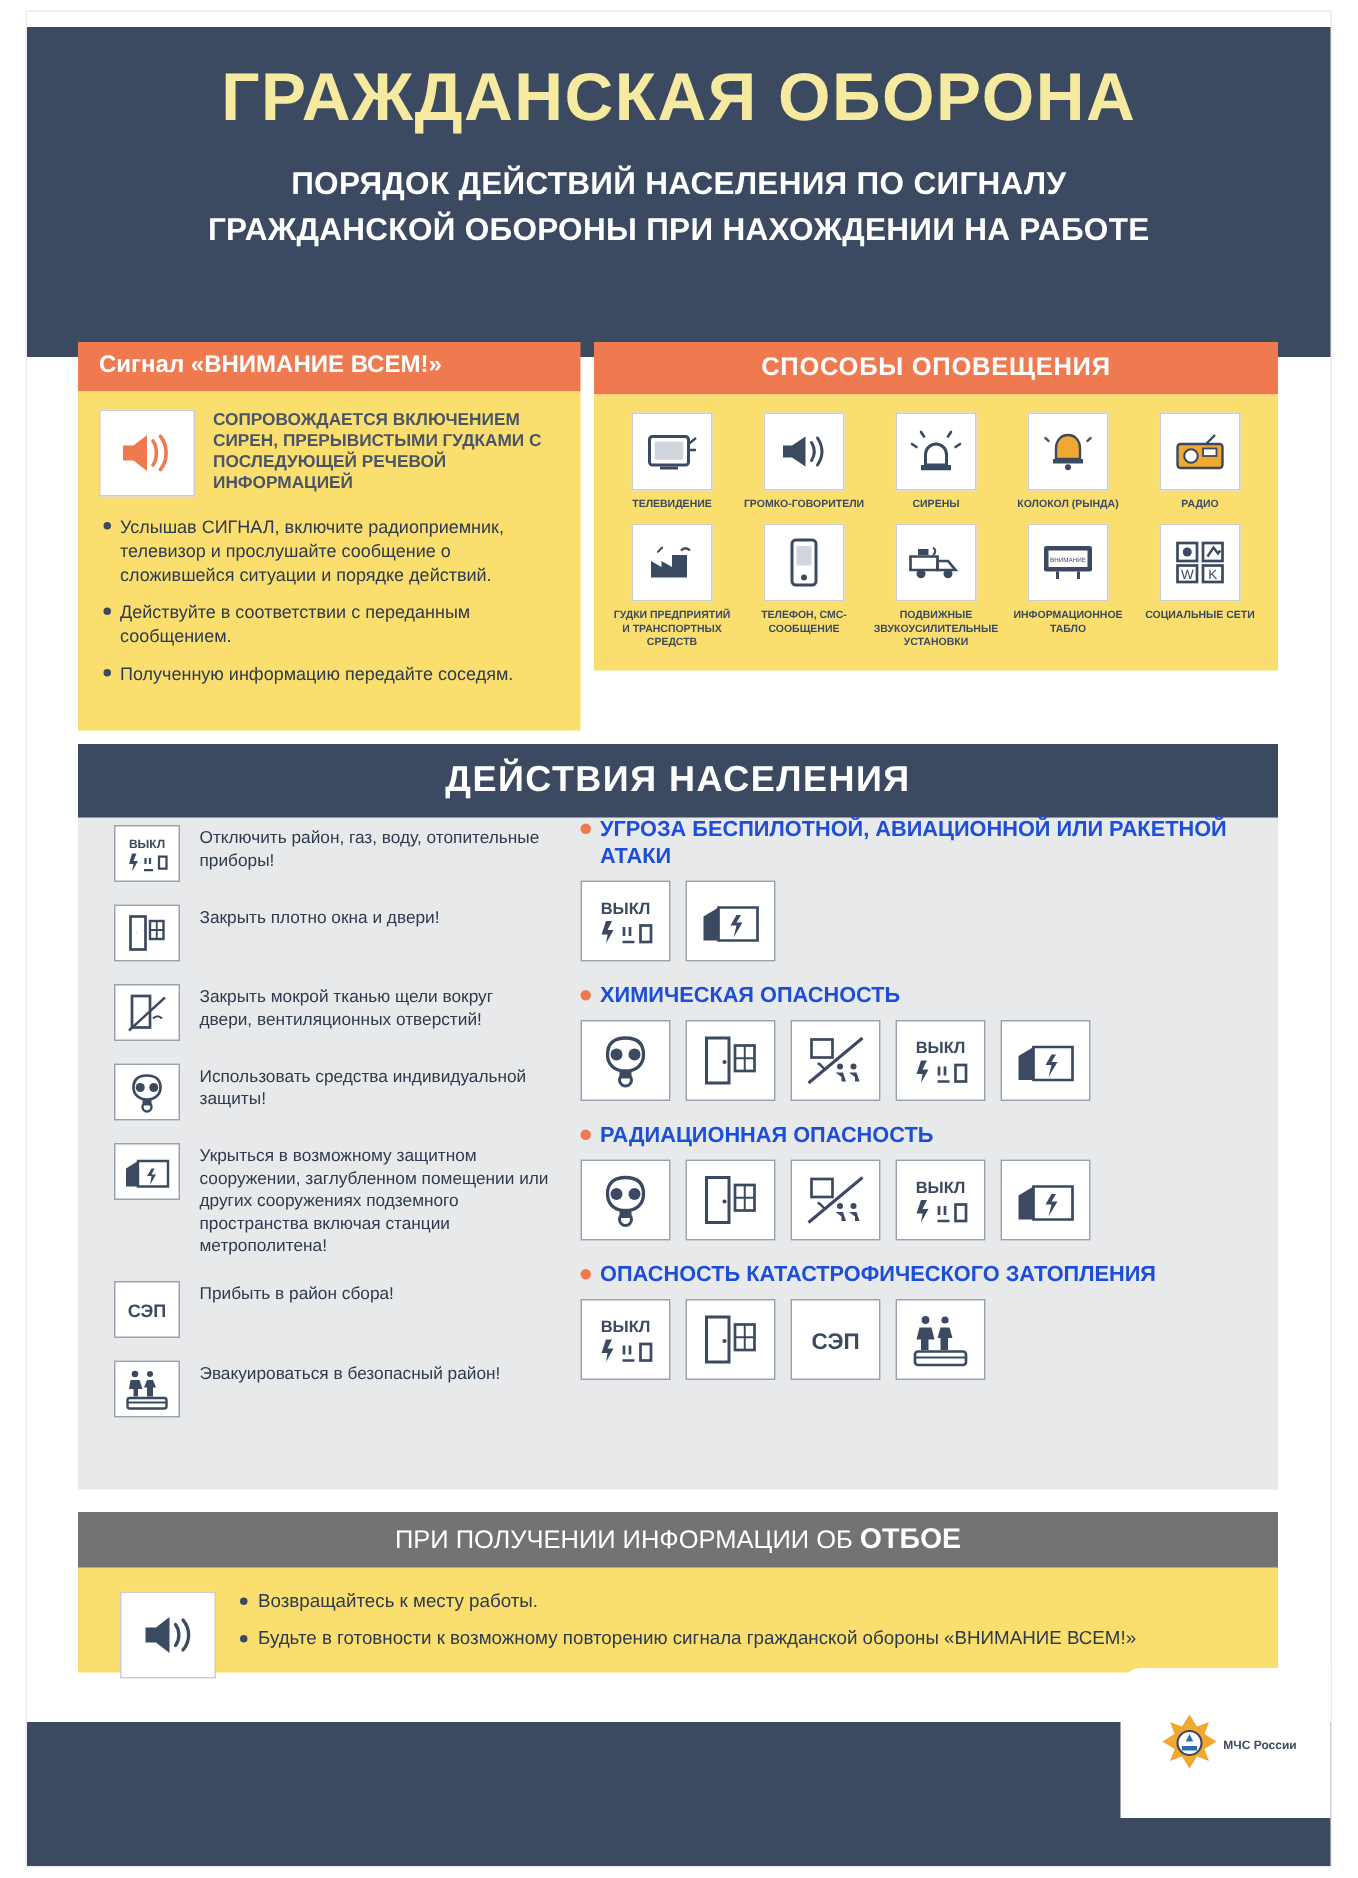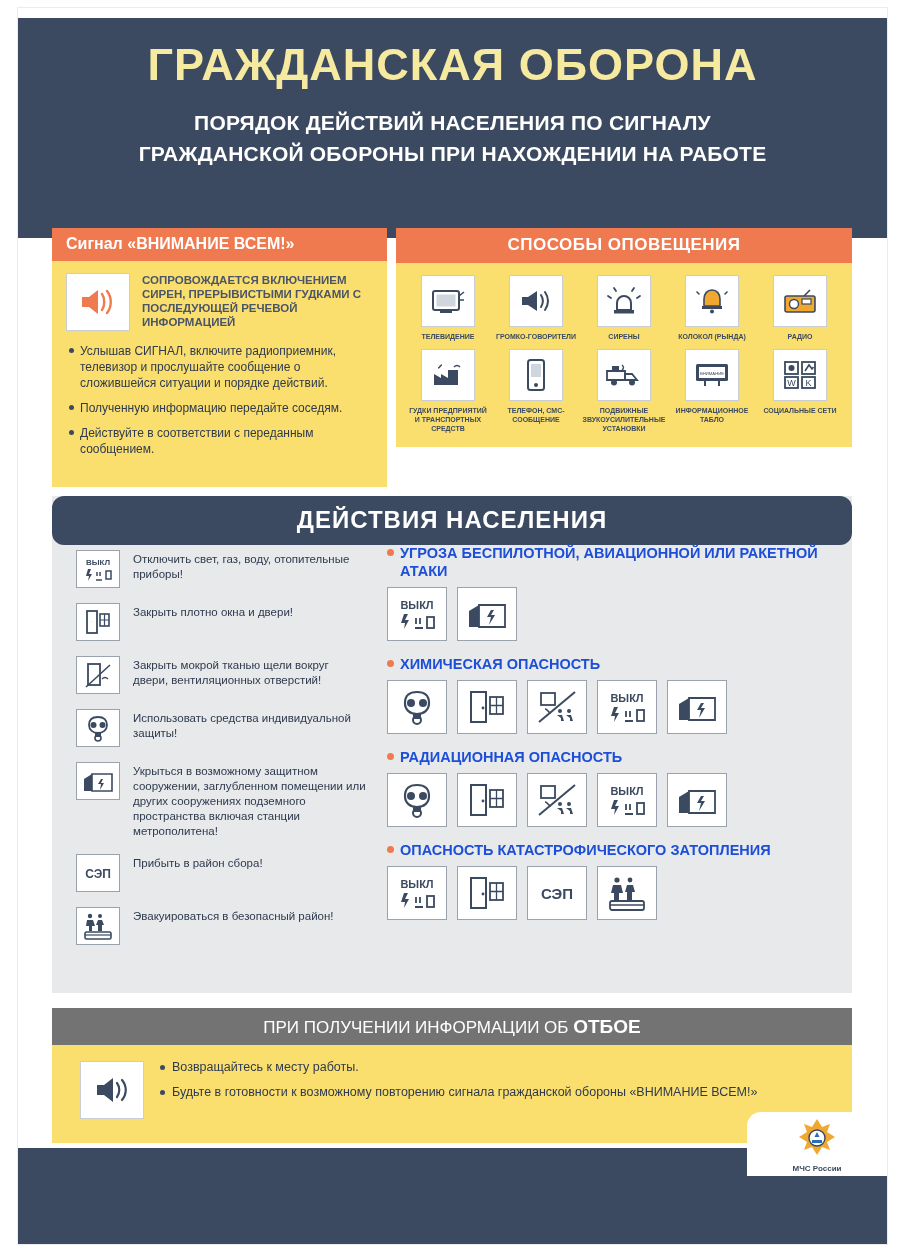--- a/index.html
+++ b/index.html
@@ -86,21 +86,21 @@
     margin-top:5px;font-size:7px;line-height:9px;font-weight:bold;color:#3b4a60;
     text-transform:uppercase;
   }
   
   .actions{
     position:absolute;left:52px;top:496px;width:800px;height:497px;
     background:#e7e9eb;
   }
   .actions .bar{
     background:#3b4a60;color:#ffffff;font-weight:bold;font-size:24px;
-    text-align:center;padding:10px 0 11px 0;letter-spacing:1px;border-radius:12px;
+    text-align:center;padding:10px 0 11px 0;letter-spacing:1px;
   }
   .left-col{position:absolute;left:24px;top:54px;width:290px;}
   .lrow{display:flex;gap:13px;margin-bottom:15px;align-items:flex-start;}
   .lbox{
     width:42px;height:36px;background:#ffffff;border:1px solid #9aa3ad;flex:none;
     display:flex;align-items:center;justify-content:center;
   }
   .ltext{font-size:11.5px;line-height:15px;color:#2e3a4d;padding-top:2px;}
   .right-col{position:absolute;left:335px;top:48px;width:450px;}
   .sec-title{
@@ -117,43 +117,43 @@
     display:flex;align-items:center;justify-content:center;flex:none;
   }
   
   .otboy-bar{
     position:absolute;left:52px;top:1008px;width:800px;
     background:#737373;color:#ffffff;text-align:center;
     font-size:17px;padding:8px 0 9px 0;
   }
   .otboy-bar b{font-size:19px;}
   .otboy-body{
-    position:absolute;left:52px;top:1045px;width:800px;height:98px;
+    position:absolute;left:52px;top:1045px;width:800px;height:70px;
     background:#fbdf6e;
   }
   .otboy-body .spk2{
     position:absolute;left:28px;top:16px;width:62px;height:56px;background:#ffffff;
     border:1px solid #c9cdd4;display:flex;align-items:center;justify-content:center;
   }
   .otboy-body ul{margin:0;padding:14px 0 0 120px;list-style:none;}
   .otboy-body li{
     position:relative;font-size:12.5px;line-height:17px;margin-bottom:8px;
   }
   .otboy-body li:before{
     content:"";position:absolute;left:-12px;top:6px;width:5px;height:5px;border-radius:50%;
     background:#3b4a60;
   }
   
   .footer{
     position:absolute;left:18px;top:1148px;width:869px;height:96px;background:#3b4a60;
   }
   .emblem{
-    position:absolute;right:18px;top:1112px;width:140px;height:64px;background:#ffffff;
+    position:absolute;right:18px;top:1112px;width:140px;height:100px;background:#ffffff;
     border-top-left-radius:14px;border-bottom-left-radius:0;
-    display:flex;flex-direction:column;align-items:center;justify-content:center;
+    display:flex;flex-direction:row;align-items:center;justify-content:center;
   }
   .emblem .cap{font-size:8px;font-weight:bold;color:#3b4a60;margin-top:3px;}
   svg{display:block;}
 </style>
 </head>
 <body>
 
 <div class="page">
   <div class="sheet"></div>
 
@@ -171,22 +171,22 @@
           <svg width="40" height="32" viewBox="0 0 40 32">
             <path d="M4 11h7l9-7v24l-9-7H4z" fill="#f07a50"></path>
             <path d="M24 8c3 4 3 12 0 16" stroke="#f07a50" stroke-width="2.4" fill="none" stroke-linecap="round"></path>
             <path d="M29 5c5 6 5 16 0 22" stroke="#f07a50" stroke-width="2.4" fill="none" stroke-linecap="round"></path>
           </svg>
         </div>
         <p>СОПРОВОЖДАЕТСЯ ВКЛЮЧЕНИЕМ СИРЕН, ПРЕРЫВИСТЫМИ ГУДКАМИ С ПОСЛЕДУЮЩЕЙ РЕЧЕВОЙ ИНФОРМАЦИЕЙ</p>
       </div>
       <ul>
         <li>Услышав СИГНАЛ, включите радиоприемник, телевизор и прослушайте сообщение о сложившейся ситуации и порядке действий.</li>
+        <li>Действуйте в соответствии с переданным сообщением.</li>
         <li>Полученную информацию передайте соседям.</li>
-        <li>Действуйте в соответствии с переданным сообщением.</li>
       </ul>
     </div>
   </div>
 
   <div class="methods">
     <div class="bar">СПОСОБЫ ОПОВЕЩЕНИЯ</div>
     <div class="body">
       <div class="mrow">
         <div class="mcell">
           <div class="mbox">
@@ -311,21 +311,21 @@
     <div class="left-col">
       <div class="lrow">
         <div class="lbox">
           <svg width="34" height="30" viewBox="0 0 34 30">
             <text x="17" y="11" font-size="8" font-weight="bold" text-anchor="middle" fill="#3b4a60" font-family="Liberation Sans, sans-serif">ВЫКЛ</text>
             <path d="M7 15l-2 7h3l-1 5 4-7H8l2-5z" fill="#3b4a60"></path>
             <path d="M15 26h6M16 18v4M19 18v4" stroke="#3b4a60" stroke-width="1.5"></path>
             <path d="M25 17h5v8h-5z" fill="none" stroke="#3b4a60" stroke-width="1.5"></path>
           </svg>
         </div>
-        <div class="ltext">Отключить свет, газ, воду, отопительные приборы!</div>
+        <div class="ltext">Отключить район, газ, воду, отопительные приборы!</div>
       </div>
       <div class="lrow">
         <div class="lbox">
           <svg width="30" height="28" viewBox="0 0 30 28">
             <rect x="4" y="3" width="10" height="22" fill="none" stroke="#3b4a60" stroke-width="1.8"></rect>
             <path d="M8 14h.1" stroke="#3b4a60" stroke-width="2"></path>
             <rect x="17" y="6" width="9" height="12" fill="none" stroke="#3b4a60" stroke-width="1.6"></rect>
             <path d="M21.5 6v12M17 12h9" stroke="#3b4a60" stroke-width="1.2"></path>
           </svg>
         </div>

